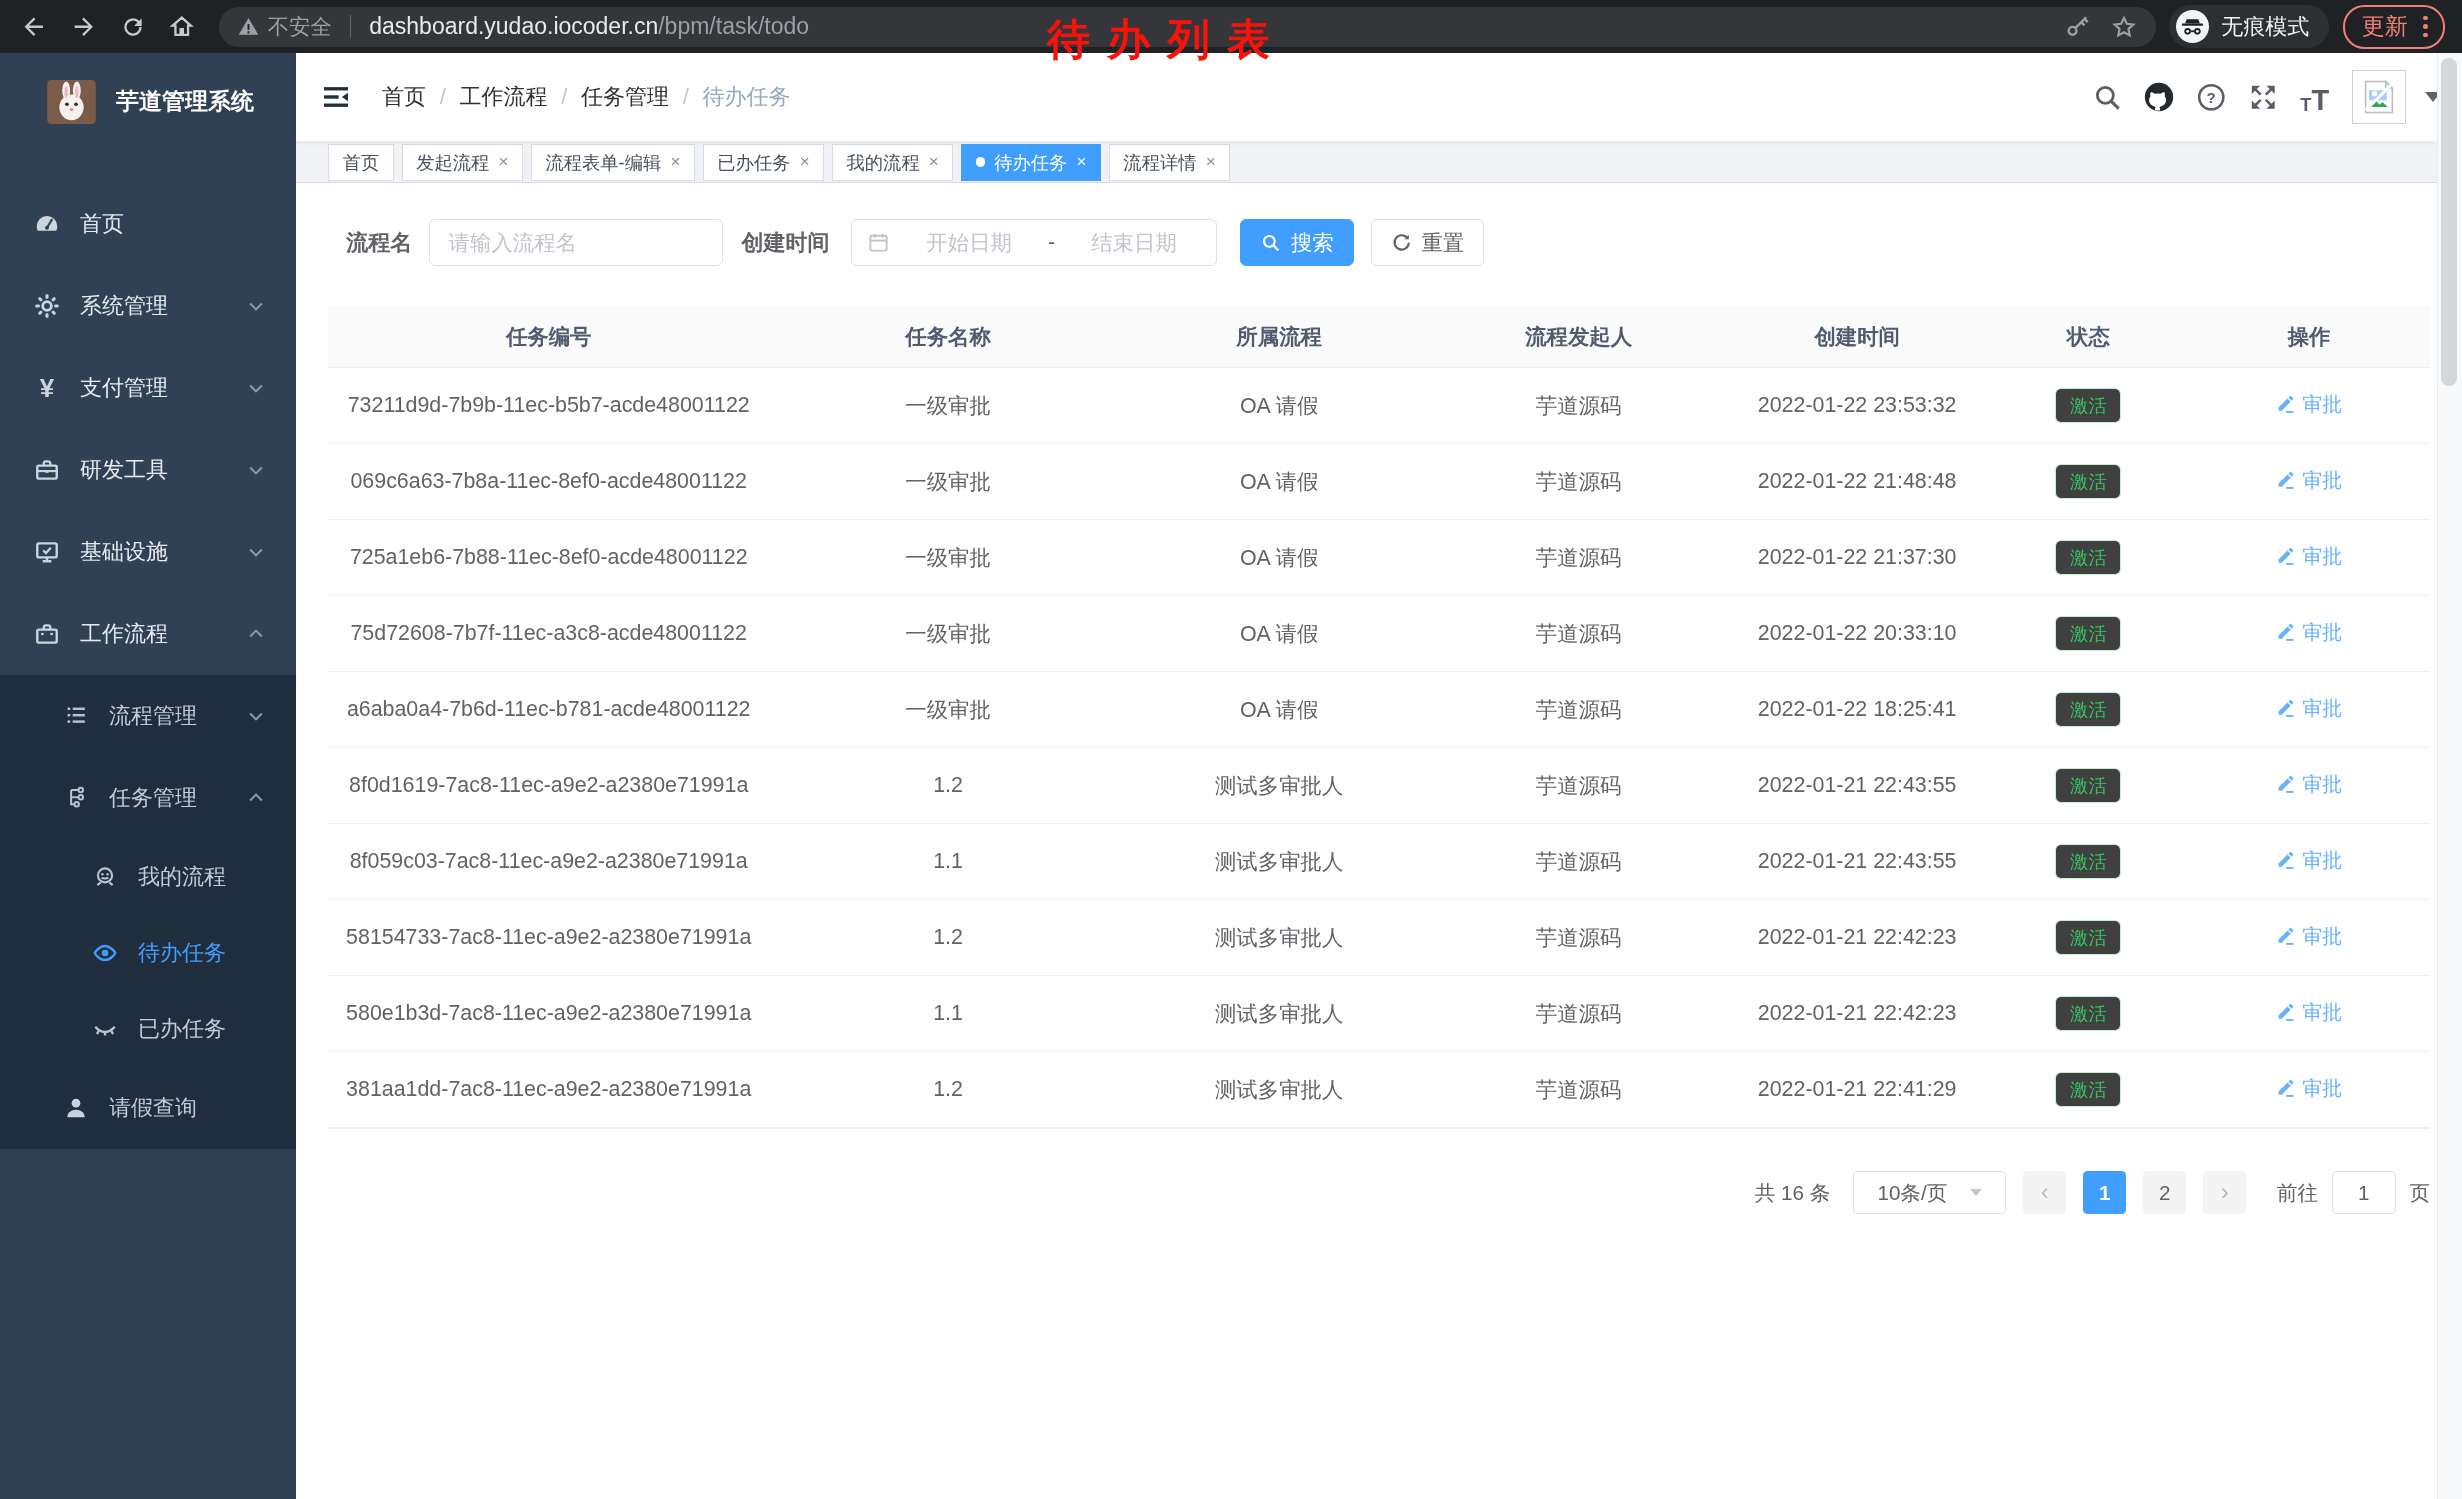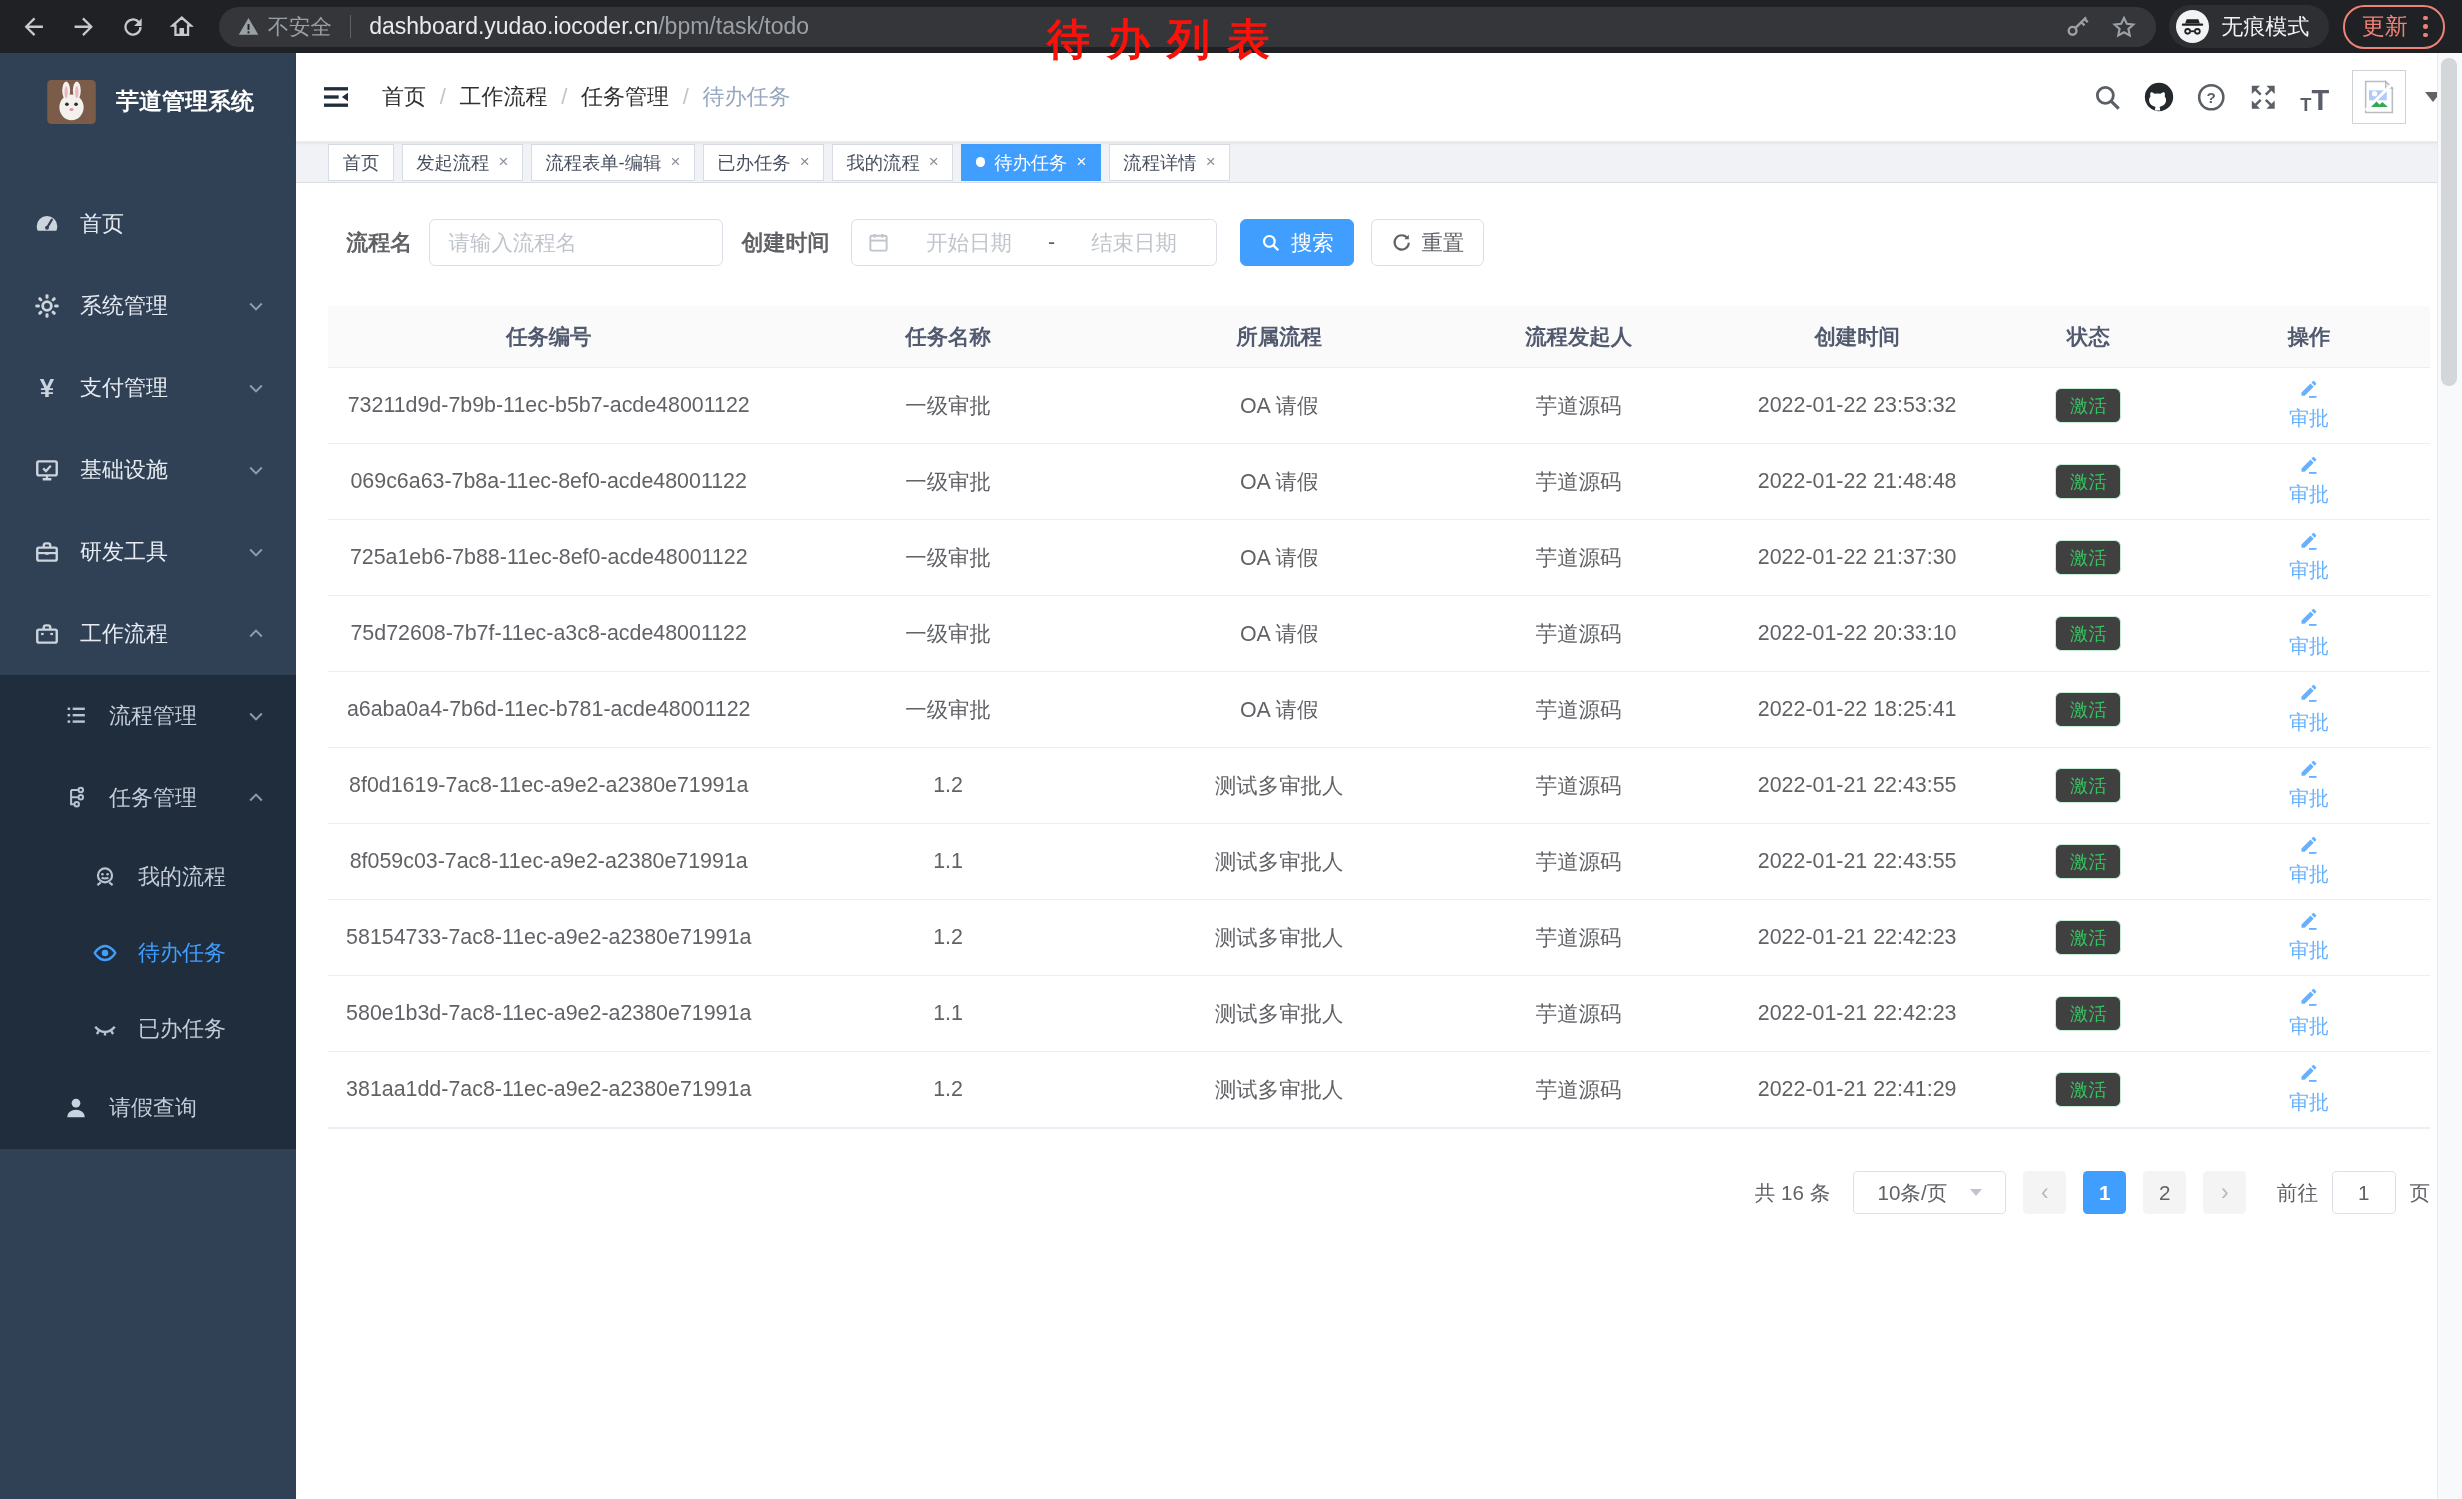--- a/index.html
+++ b/index.html
@@ -85,21 +85,21 @@
   .btn-plain{background:#fff;color:#606266;border:0.8px solid #dcdfe6;width:113px;margin-left:17px;}
 
   
   .table{margin-top:40px;border-bottom:0.8px solid #ebeef5;}
   .thead{display:flex;background:#fafafa;height:61px;align-items:center;border-bottom:0.8px solid #ebeef5;}
   .th{font-size:21.4px;font-weight:600;color:#515a6e;text-align:center;}
   .trow{display:flex;height:75px;align-items:center;border-bottom:0.8px solid #ebeef5;background:#fff;}
   .td{font-size:21.4px;color:#606266;text-align:center;overflow:hidden;white-space:nowrap;}
   .c1{width:21%;} .c2{width:17%;} .c3{width:14.5%;} .c4{width:14%;} .c5{width:12.5%;} .c6{width:9.5%;text-align:center;} .c7{width:11.5%;}
   .status-tag{display:inline-block;background:#404040;border:0.8px solid #c7eed7;color:#35c45f;font-size:18.3px;padding:5.3px 13.7px;border-radius:6.1px;line-height:1.2;}
-  .op-link{color:#66b1ff;font-size:20px;display:inline-flex;align-items:center;gap:6.1px;cursor:pointer;text-decoration:none;flex-direction:column;}
+  .op-link{color:#66b1ff;font-size:20px;display:inline-flex;align-items:center;gap:6.1px;cursor:pointer;text-decoration:none;}
 
   
   .pager{margin-top:42px;display:flex;align-items:center;justify-content:flex-end;font-size:20.6px;color:#606266;}
   .pg-total{margin-right:23px;white-space:nowrap;}
   .pg-size{width:153px;height:43px;border:0.8px solid #dcdfe6;border-radius:4.6px;display:flex;align-items:center;justify-content:center;gap:23px;color:#606266;cursor:pointer;box-sizing:border-box;}
   .pg-size .pcaret{width:0;height:0;border-left:6.9px solid transparent;border-right:6.9px solid transparent;border-top:7.6px solid #c0c4cc;}
   .pg-btn{min-width:43px;height:43px;margin-left:17px;background:#f4f4f5;border-radius:4.6px;display:flex;align-items:center;justify-content:center;font-size:20.6px;color:#606266;cursor:pointer;}
   .pg-btn.arrow{color:#b4b9bf;font-size:23px;}
   .pg-btn.active{background:#409eff;color:#fff;font-weight:700;}
   .pg-goto{margin-left:30.5px;display:flex;align-items:center;gap:13.7px;}
@@ -257,43 +257,43 @@
           <span class="chev">
               <svg width="20" height="20" viewBox="0 0 24 24">
                 <path d="M5 9l7 7 7-7" fill="none" stroke="#8f9bab" stroke-width="2.4"></path>
               </svg>
             </span>
         </div>
 
         <div class="mi lvl1">
           <span class="mic">
             <svg width="26" height="26" viewBox="0 0 24 24">
-                <rect x="3" y="4" width="18" height="13" rx="1.5" fill="none" stroke="#ccd4dd" stroke-width="2.2"></rect>
-                <path d="M8.5 10.5l2.5 2.5 4.5-5" fill="none" stroke="#ccd4dd" stroke-width="2"></path>
-                <path d="M12 17v3.5M8 20.5h8" stroke="#ccd4dd" stroke-width="2.2"></path>
-              </svg>
-          </span>
-          <span class="grow">基础设施</span>
-          <span class="chev">
-              <svg width="20" height="20" viewBox="0 0 24 24">
-                <path d="M5 9l7 7 7-7" fill="none" stroke="#8f9bab" stroke-width="2.4"></path>
-              </svg>
-            </span>
-        </div>
-
-        <div class="mi lvl1">
-          <span class="mic">
-            <svg width="26" height="26" viewBox="0 0 24 24">
                 <rect x="3" y="8" width="18" height="12" rx="1.5" fill="none" stroke="#ccd4dd" stroke-width="2.2"></rect>
                 <path d="M9 8V6a2 2 0 012-2h2a2 2 0 012 2v2" fill="none" stroke="#ccd4dd" stroke-width="2.2"></path>
                 <path d="M3 13h18" stroke="#ccd4dd" stroke-width="2"></path>
                 <rect x="10.5" y="12" width="3" height="2.6" fill="#ccd4dd"></rect>
               </svg>
           </span>
           <span class="grow">研发工具</span>
+          <span class="chev">
+              <svg width="20" height="20" viewBox="0 0 24 24">
+                <path d="M5 9l7 7 7-7" fill="none" stroke="#8f9bab" stroke-width="2.4"></path>
+              </svg>
+            </span>
+        </div>
+
+        <div class="mi lvl1">
+          <span class="mic">
+            <svg width="26" height="26" viewBox="0 0 24 24">
+                <rect x="3" y="4" width="18" height="13" rx="1.5" fill="none" stroke="#ccd4dd" stroke-width="2.2"></rect>
+                <path d="M8.5 10.5l2.5 2.5 4.5-5" fill="none" stroke="#ccd4dd" stroke-width="2"></path>
+                <path d="M12 17v3.5M8 20.5h8" stroke="#ccd4dd" stroke-width="2.2"></path>
+              </svg>
+          </span>
+          <span class="grow">基础设施</span>
           <span class="chev">
               <svg width="20" height="20" viewBox="0 0 24 24">
                 <path d="M5 9l7 7 7-7" fill="none" stroke="#8f9bab" stroke-width="2.4"></path>
               </svg>
             </span>
         </div>
 
         <div class="mi lvl1">
           <span class="mic">
             <svg width="26" height="26" viewBox="0 0 24 24">

